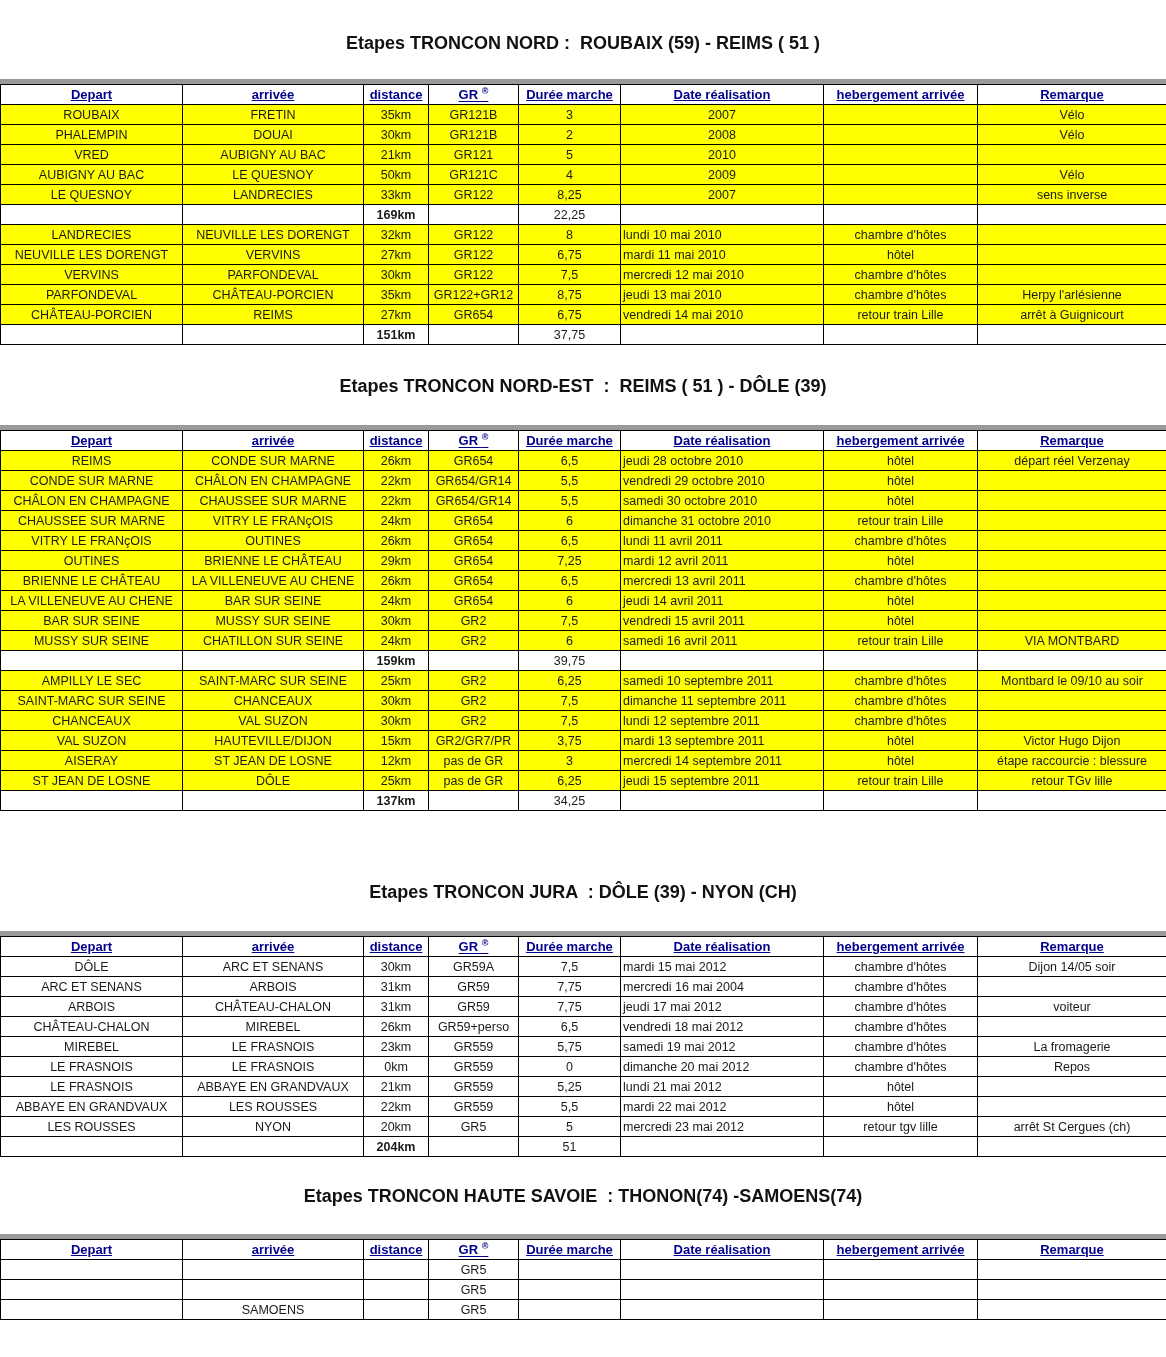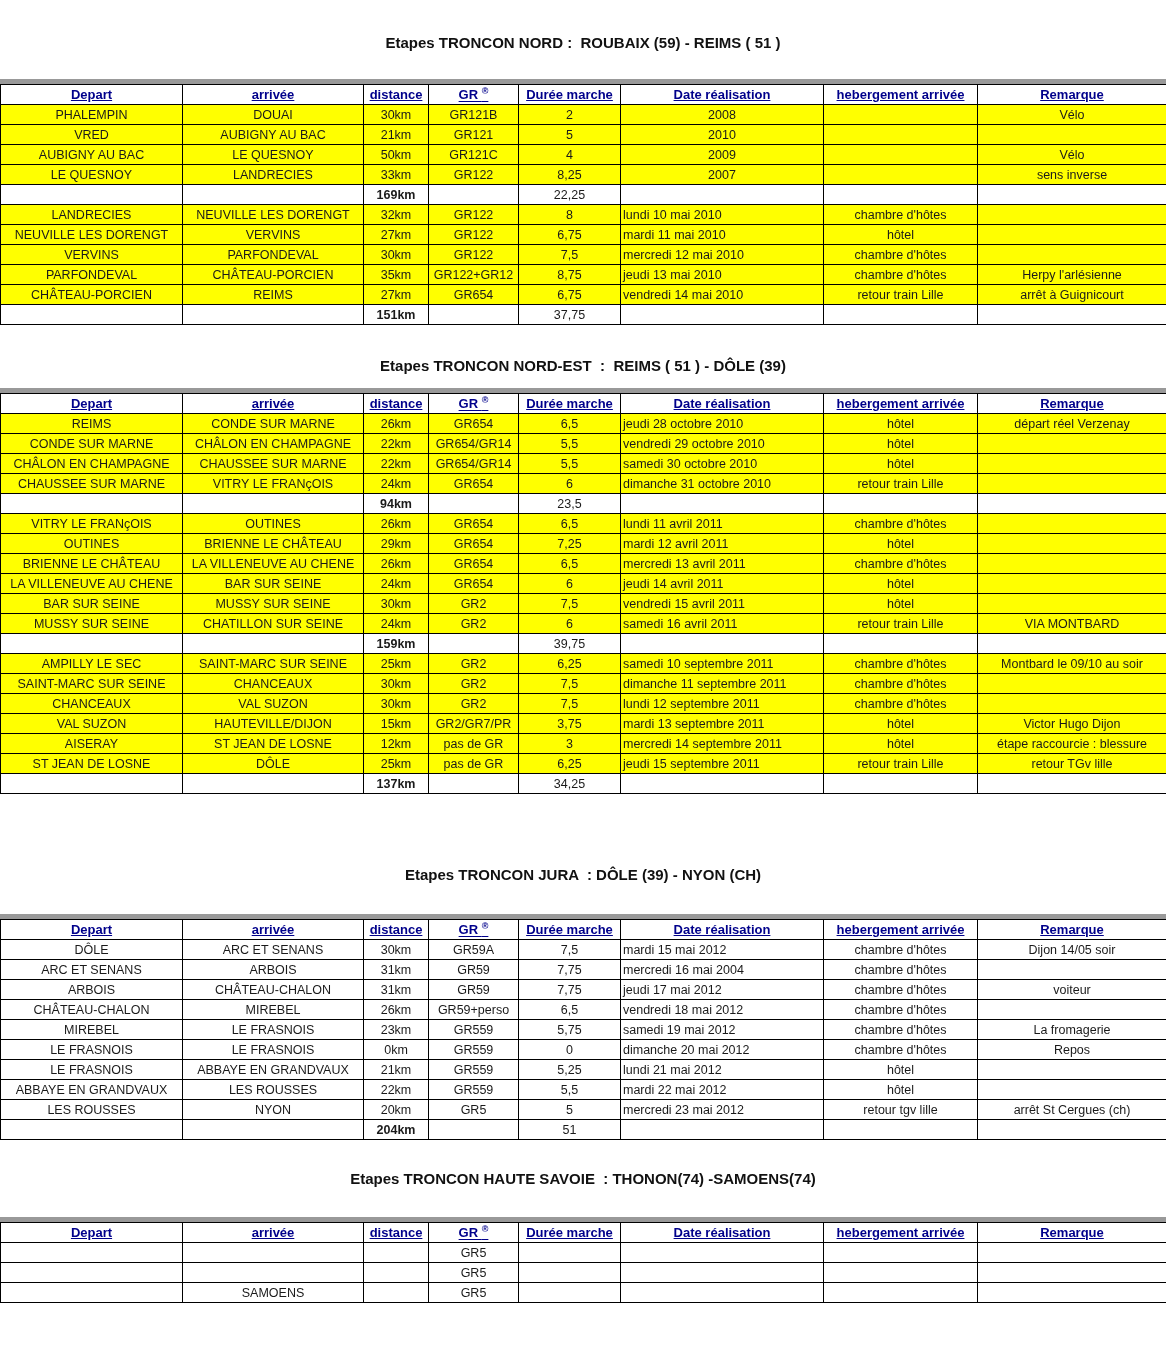--- a/index.html
+++ b/index.html
@@ -4,25 +4,25 @@
 <style>
   * { box-sizing: border-box; }
   html, body { margin: 0; padding: 0; }
   body {
     width: 1166px; height: 1357px; overflow: hidden;
     background: #ffffff;
     font-family: "Liberation Sans", sans-serif;
     --hl: #FFFF00; --hdr: #00008B; --band: #999999; --grid: #000000;
   }
   .section-title {
-    text-align: center; font-weight: 700; font-size: 15px; color: #111111;
+    text-align: center; font-weight: 700; font-size: 18px; color: #111111;
     height: 20px; line-height: 20px; white-space: pre;
   }
   .s1 .section-title { margin-top: 33px; margin-bottom: 26px; }
-  .s2 .section-title { margin-top: 31px; margin-bottom: 12px; }
+  .s2 .section-title { margin-top: 31px; margin-bottom: 29px; }
   .s3 .section-title { margin-top: 71px; margin-bottom: 29px; }
   .s4 .section-title { margin-top: 29px; margin-bottom: 28px; }
   .band { height: 5px; background: var(--band); width: 1166px; }
   table.stages {
     border-collapse: collapse; table-layout: fixed; width: 1166px;
     font-size: 12.5px;
   }
   col.c0 { width: 182px; } col.c1 { width: 181px; } col.c2 { width: 65px; }
   col.c3 { width: 90px; }  col.c4 { width: 102px; } col.c5 { width: 203px; }
   col.c6 { width: 154px; } col.c7 { width: 189px; }
@@ -67,20 +67,30 @@
             <th>distance</th>
             <th>GR <sup>®</sup></th>
             <th>Durée marche</th>
             <th>Date réalisation</th>
             <th>hebergement arrivée</th>
             <th>Remarque</th>
           </tr>
         </thead>
       <tbody>
           <tr class="hl">
+            <td>ROUBAIX</td>
+            <td>FRETIN</td>
+            <td>35km</td>
+            <td>GR121B</td>
+            <td>3</td>
+            <td>2007</td>
+            <td></td>
+            <td>Vélo</td>
+          </tr>
+          <tr class="hl">
             <td>PHALEMPIN</td>
             <td>DOUAI</td>
             <td>30km</td>
             <td>GR121B</td>
             <td>2</td>
             <td>2008</td>
             <td></td>
             <td>Vélo</td>
           </tr>
           <tr class="hl">
@@ -247,30 +257,20 @@
           <tr class="hl">
             <td>CHAUSSEE SUR MARNE</td>
             <td>VITRY LE FRANçOIS</td>
             <td>24km</td>
             <td>GR654</td>
             <td>6</td>
             <td class="right">dimanche 31 octobre 2010</td>
             <td>retour train Lille</td>
             <td></td>
           </tr>
-          <tr>
-            <td></td>
-            <td></td>
-            <td class="bold">94km</td>
-            <td></td>
-            <td>23,5</td>
-            <td></td>
-            <td></td>
-            <td></td>
-          </tr>
           <tr class="hl">
             <td>VITRY LE FRANçOIS</td>
             <td>OUTINES</td>
             <td>26km</td>
             <td>GR654</td>
             <td>6,5</td>
             <td class="right">lundi 11 avril 2011</td>
             <td>chambre d'hôtes</td>
             <td></td>
           </tr>

